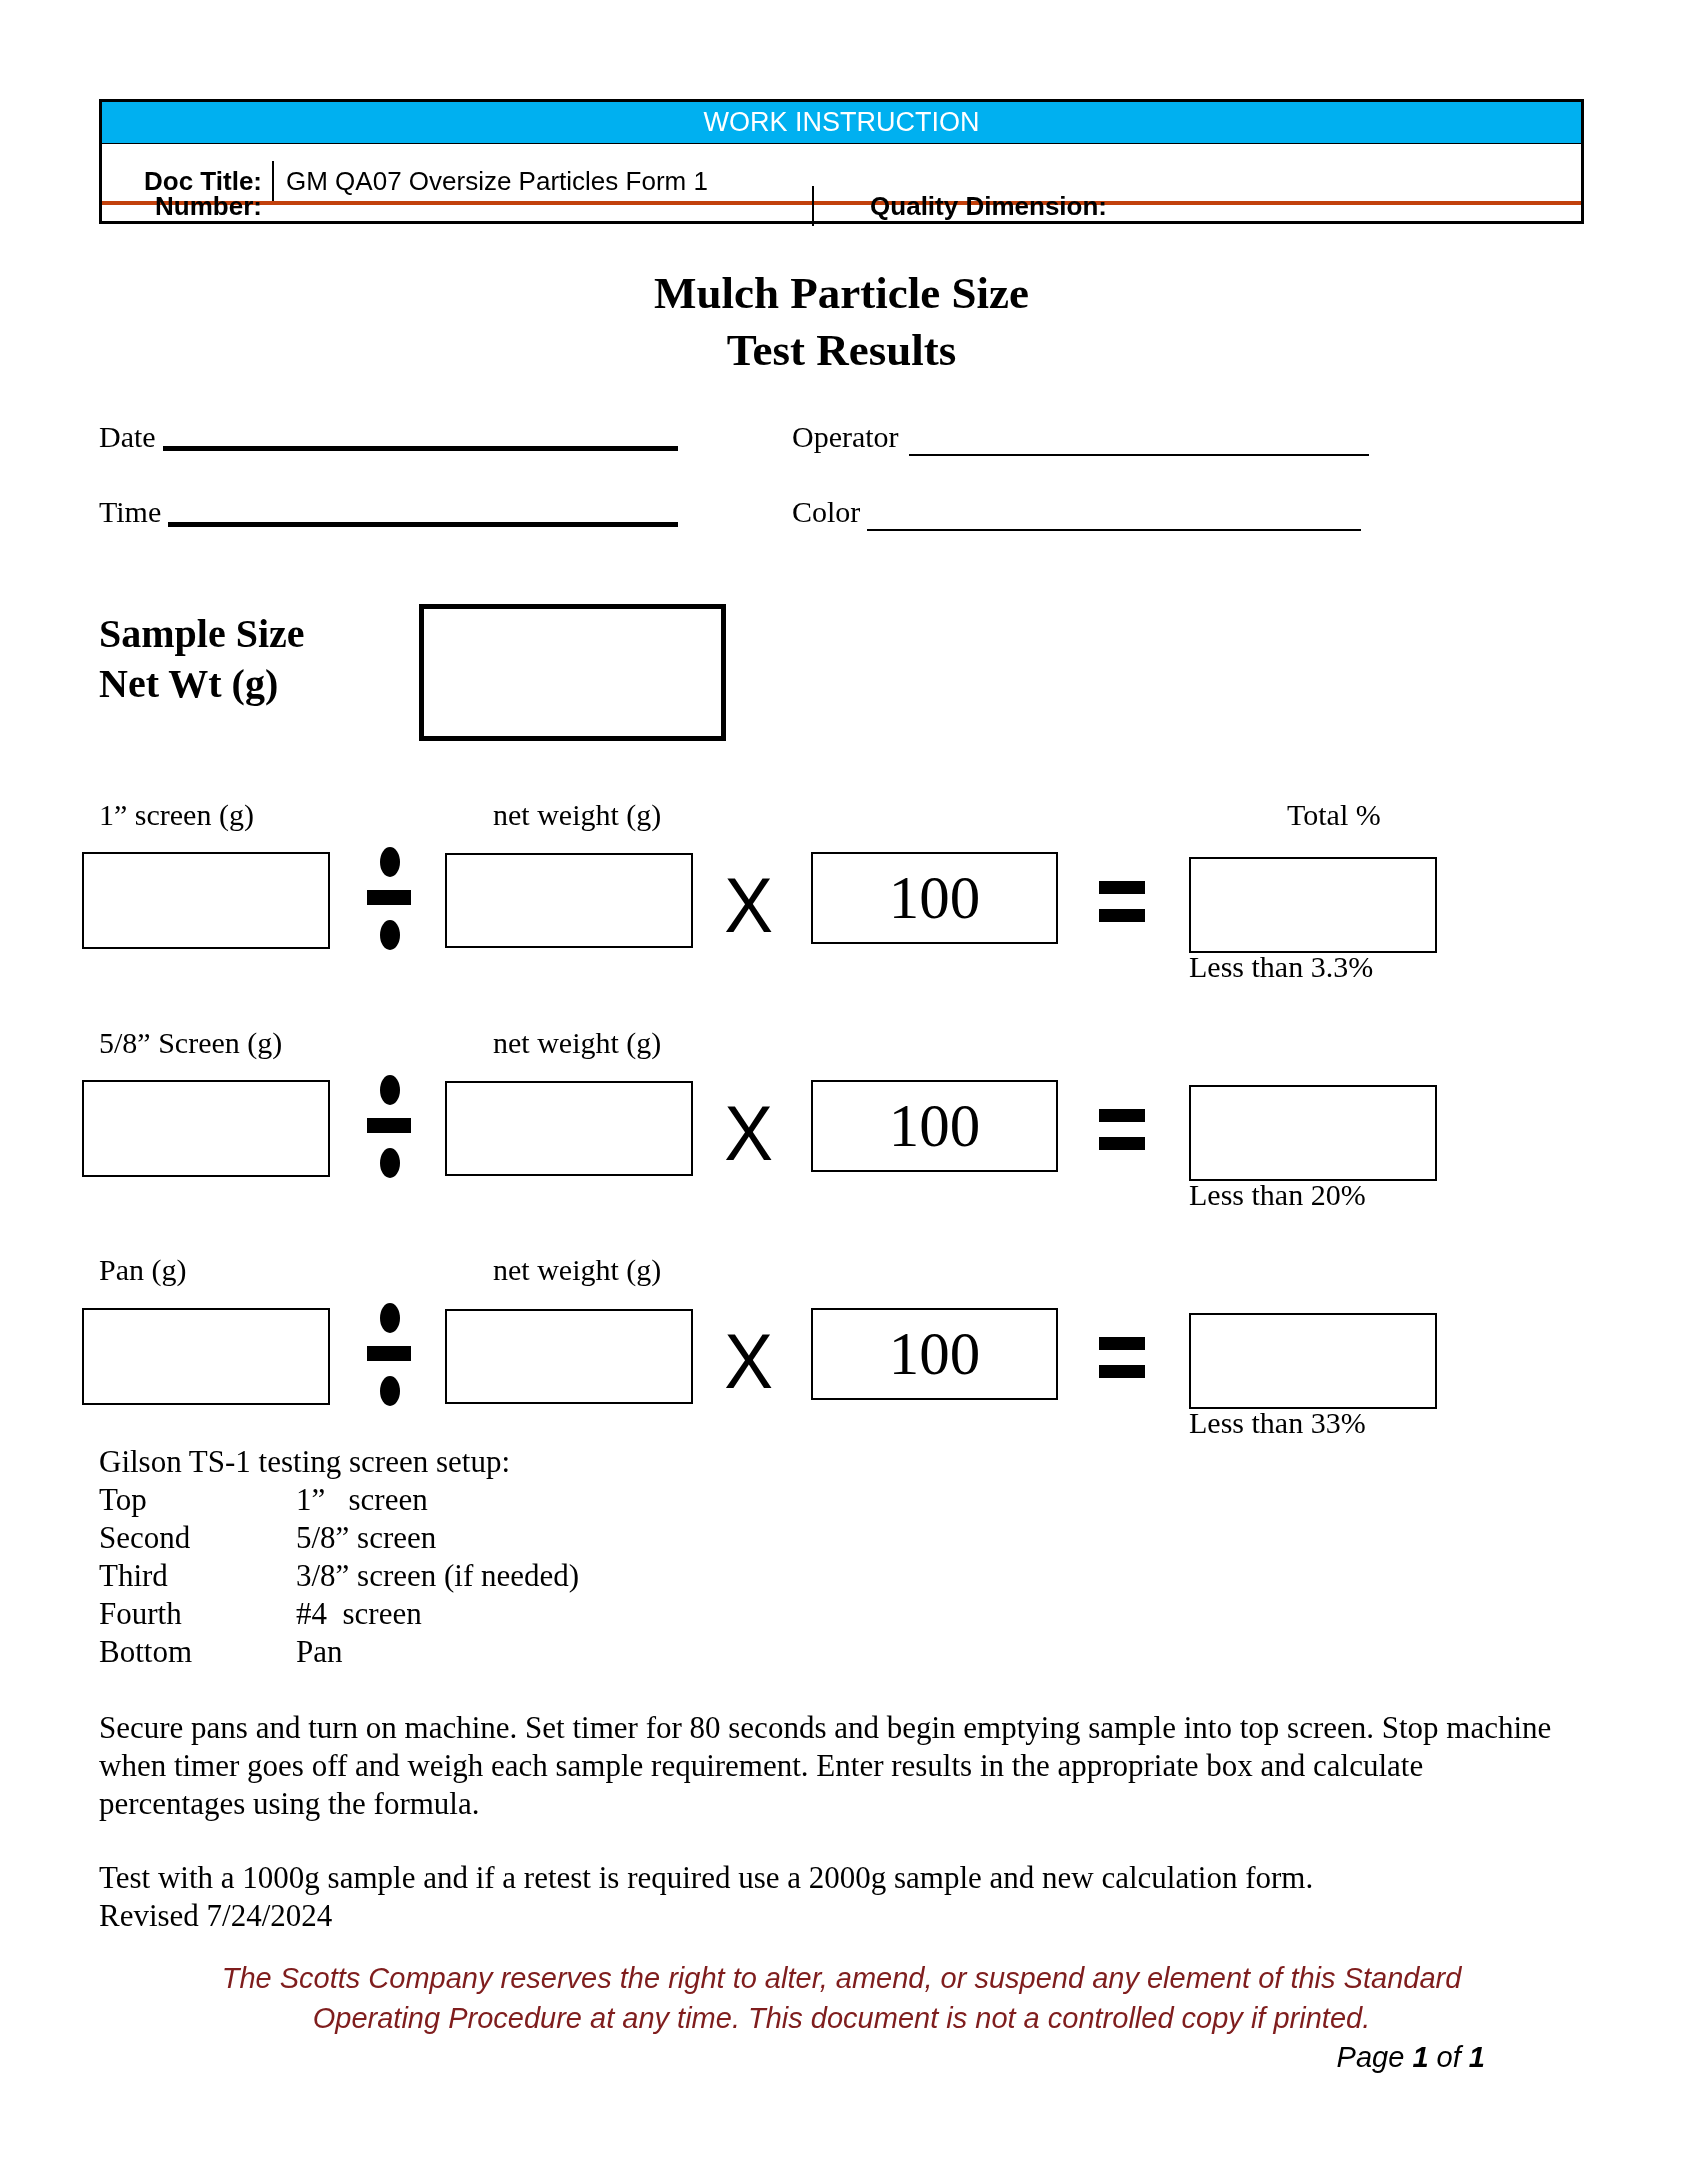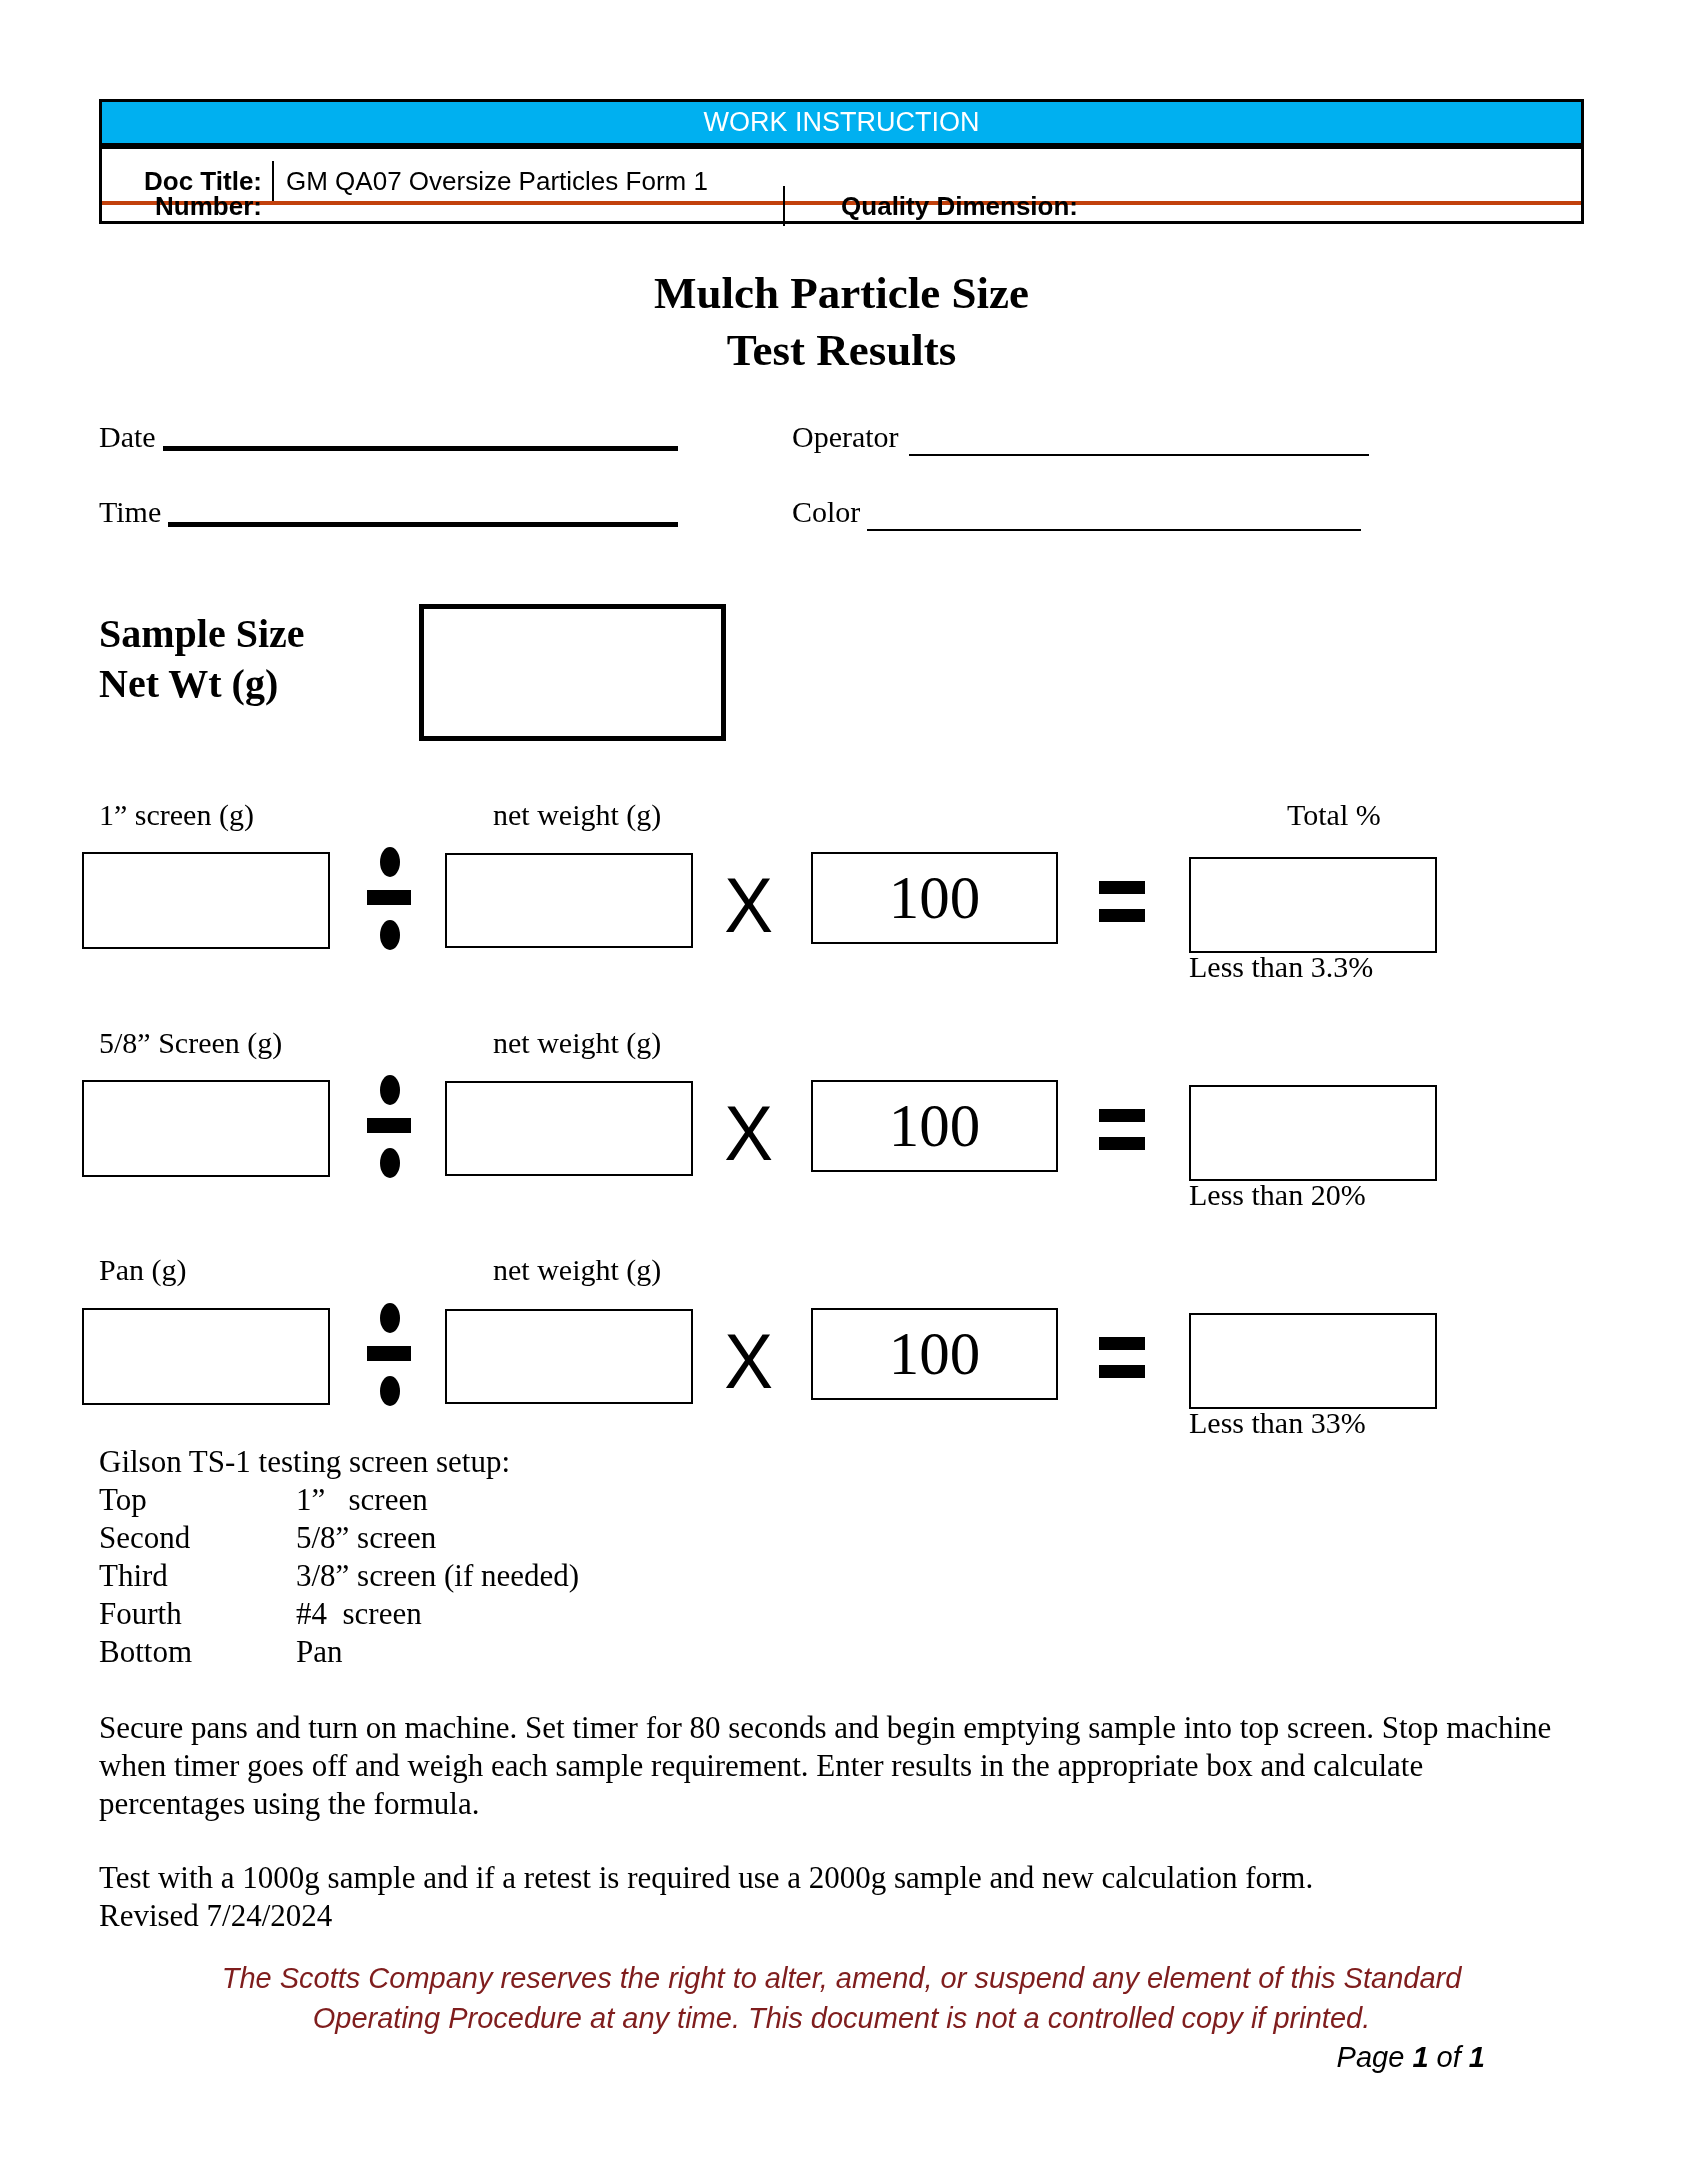--- a/index.html
+++ b/index.html
@@ -3,21 +3,21 @@
 <meta charset="utf-8">
 <style>
   html, body { margin:0; padding:0; background:#fff; }
   body { width:1683px; height:2178px; position:relative; overflow:hidden; color:#000; }
   .abs { position:absolute; }
   .serif { font-family:"Liberation Serif", "DejaVu Serif", serif; }
   .sans { font-family:"Liberation Sans", "DejaVu Sans", sans-serif; }
 
   
   #hdr { left:99px; top:99px; width:1485px; height:125px; border:3px solid #000; box-sizing:border-box; }
-  #hdr .band { position:absolute; left:0; top:0; right:0; height:41px; background:#00B0F0; color:#fff; font-size:27px; text-align:center; line-height:41px; border-bottom:6px solid #000000; }
+  #hdr .band { position:absolute; left:0; top:0; right:0; height:41px; background:#00B0F0; color:#fff; font-size:27px; text-align:center; line-height:41px; border-bottom:1px solid #000000; }
   #hdr .row { position:absolute; left:0; right:0; height:40px; font-size:26px; line-height:40px; }
   #hdr .r1 { top:59px; border-bottom:4px solid #c2410c; }
   #hdr .r2 { top:84px; }
   #hdr .cell { position:absolute; top:0; bottom:0; box-sizing:border-box; white-space:nowrap; }
   #hdr .lbl { font-weight:bold; text-align:right; padding-right:10px; }
   #hdr .val { padding-left:12px; }
   #hdr .vl { border-left:2px solid #000; }
 
   .title { left:0; width:1683px; text-align:center; font-weight:bold; font-size:45px; }
 
@@ -54,21 +54,21 @@
 <body>
 
 <div id="hdr" class="abs sans">
   <div class="band" style="background: rgb(0, 176, 240);">WORK INSTRUCTION</div>
   <div class="row r1">
     <div class="cell lbl" style="left:0;width:170px;">Doc Title:</div>
     <div class="cell val vl" style="left:170px;right:0;">GM QA07 Oversize Particles Form 1</div>
   </div>
   <div class="row r2">
     <div class="cell lbl" style="left:0;width:170px;">Number:</div>
-    <div class="cell lbl vl" style="left:681px;width:305px;text-align:right;">Quality Dimension:</div>
+    <div class="cell lbl vl" style="left:710px;width:305px;text-align:right;">Quality Dimension:</div>
   </div>
 </div>
 
 <div class="abs title serif" style="top:267px;">Mulch Particle Size</div>
 <div class="abs title serif" style="top:324px;">Test Results</div>
 
 <div class="abs serif field-label" style="left:99px;top:420px;">Date</div>
 <div class="abs blank-thick" style="left:163px;top:446px;width:515px;"></div>
 
 <div class="abs serif field-label" style="left:99px;top:495px;">Time</div>

